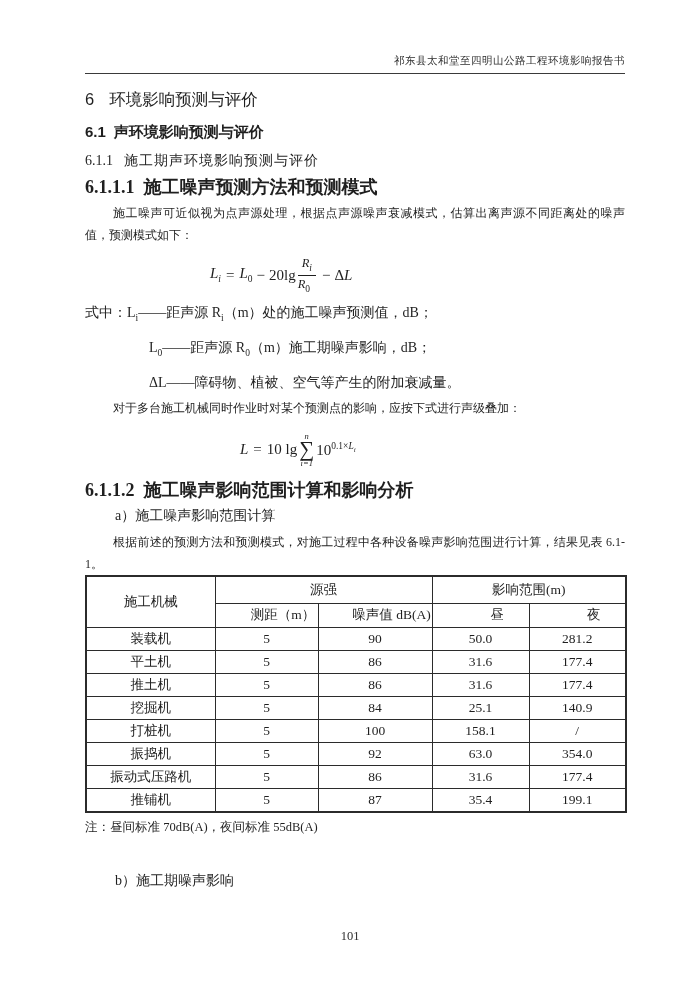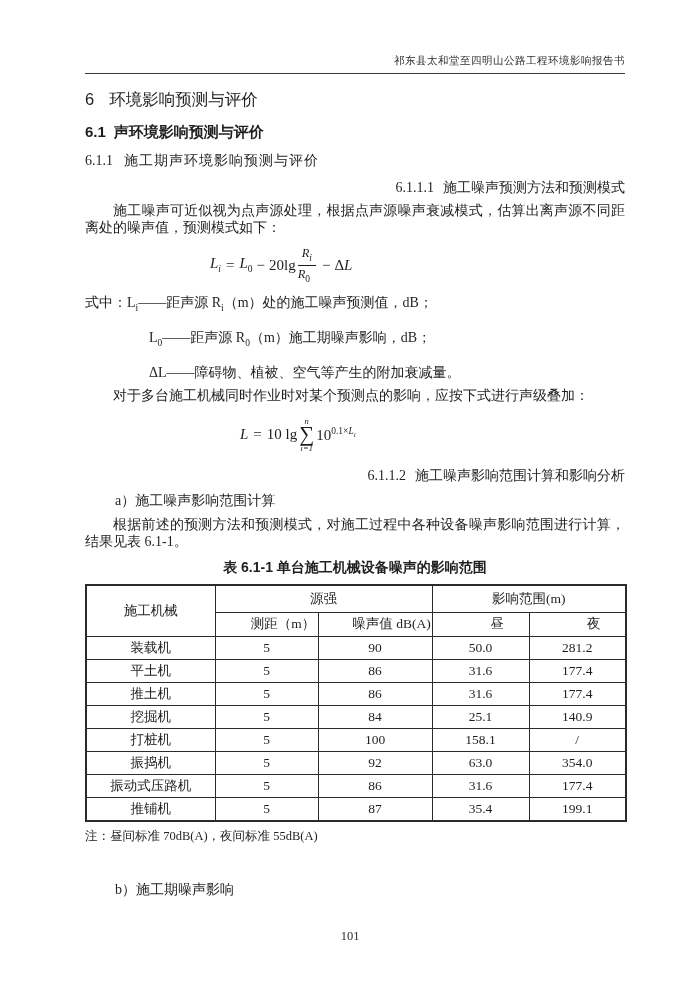--- a/index.html
+++ b/index.html
@@ -36,27 +36,27 @@
   }
   .h2 .num { margin-right:8px; }
   .h3 {
     margin:11px 0 8px;
     font-size:14px; line-height:18px; font-weight:normal;
     letter-spacing:1px;
   }
   .h3 .num { margin-right:11px; letter-spacing:0; }
   .h4 {
     margin:9px 0 0;
-    font-size:14px; line-height:17px; font-weight:normal;text-align:right;
+    font-size:18px; line-height:17px; font-weight:bold;
   }
   .h4 .num { margin-right:9px; }
   
   .body {
     margin:6px 0 0;
-    font-size:14px; line-height:17px;
+    font-size:12px; line-height:22px;
     text-align:justify;
   }
   .indent { text-indent:28px; }
   .sub-head { margin:8px 0 0 30px; font-size:14px; line-height:18px; }
   .sub-head-b { margin-top:36px; }
   
   .formula {
     margin:8px 0 2px 125px;
     font-size:15px; line-height:1;
     display:flex; align-items:center; height:42px;
@@ -181,21 +181,20 @@
   </div>
 
   <div class="h4">
     <span class="num">6.1.1.2</span><span>施工噪声影响范围计算和影响分析</span>
   </div>
 
   <div class="sub-head">a）施工噪声影响范围计算</div>
 
   <p class="body indent">根据前述的预测方法和预测模式，对施工过程中各种设备噪声影响范围进行计算，结果见表 6.1-1。</p>
 
-  <div class="table-title">表 6.1-1 单台施工机械设备噪声的影响范围</div>
 
   <table class="noise-table">
     <colgroup>
       <col style="width:129px">
         <col style="width:103px">
         <col style="width:114px">
         <col style="width:97px">
         <col style="width:97px">
     </colgroup>
     <thead>

